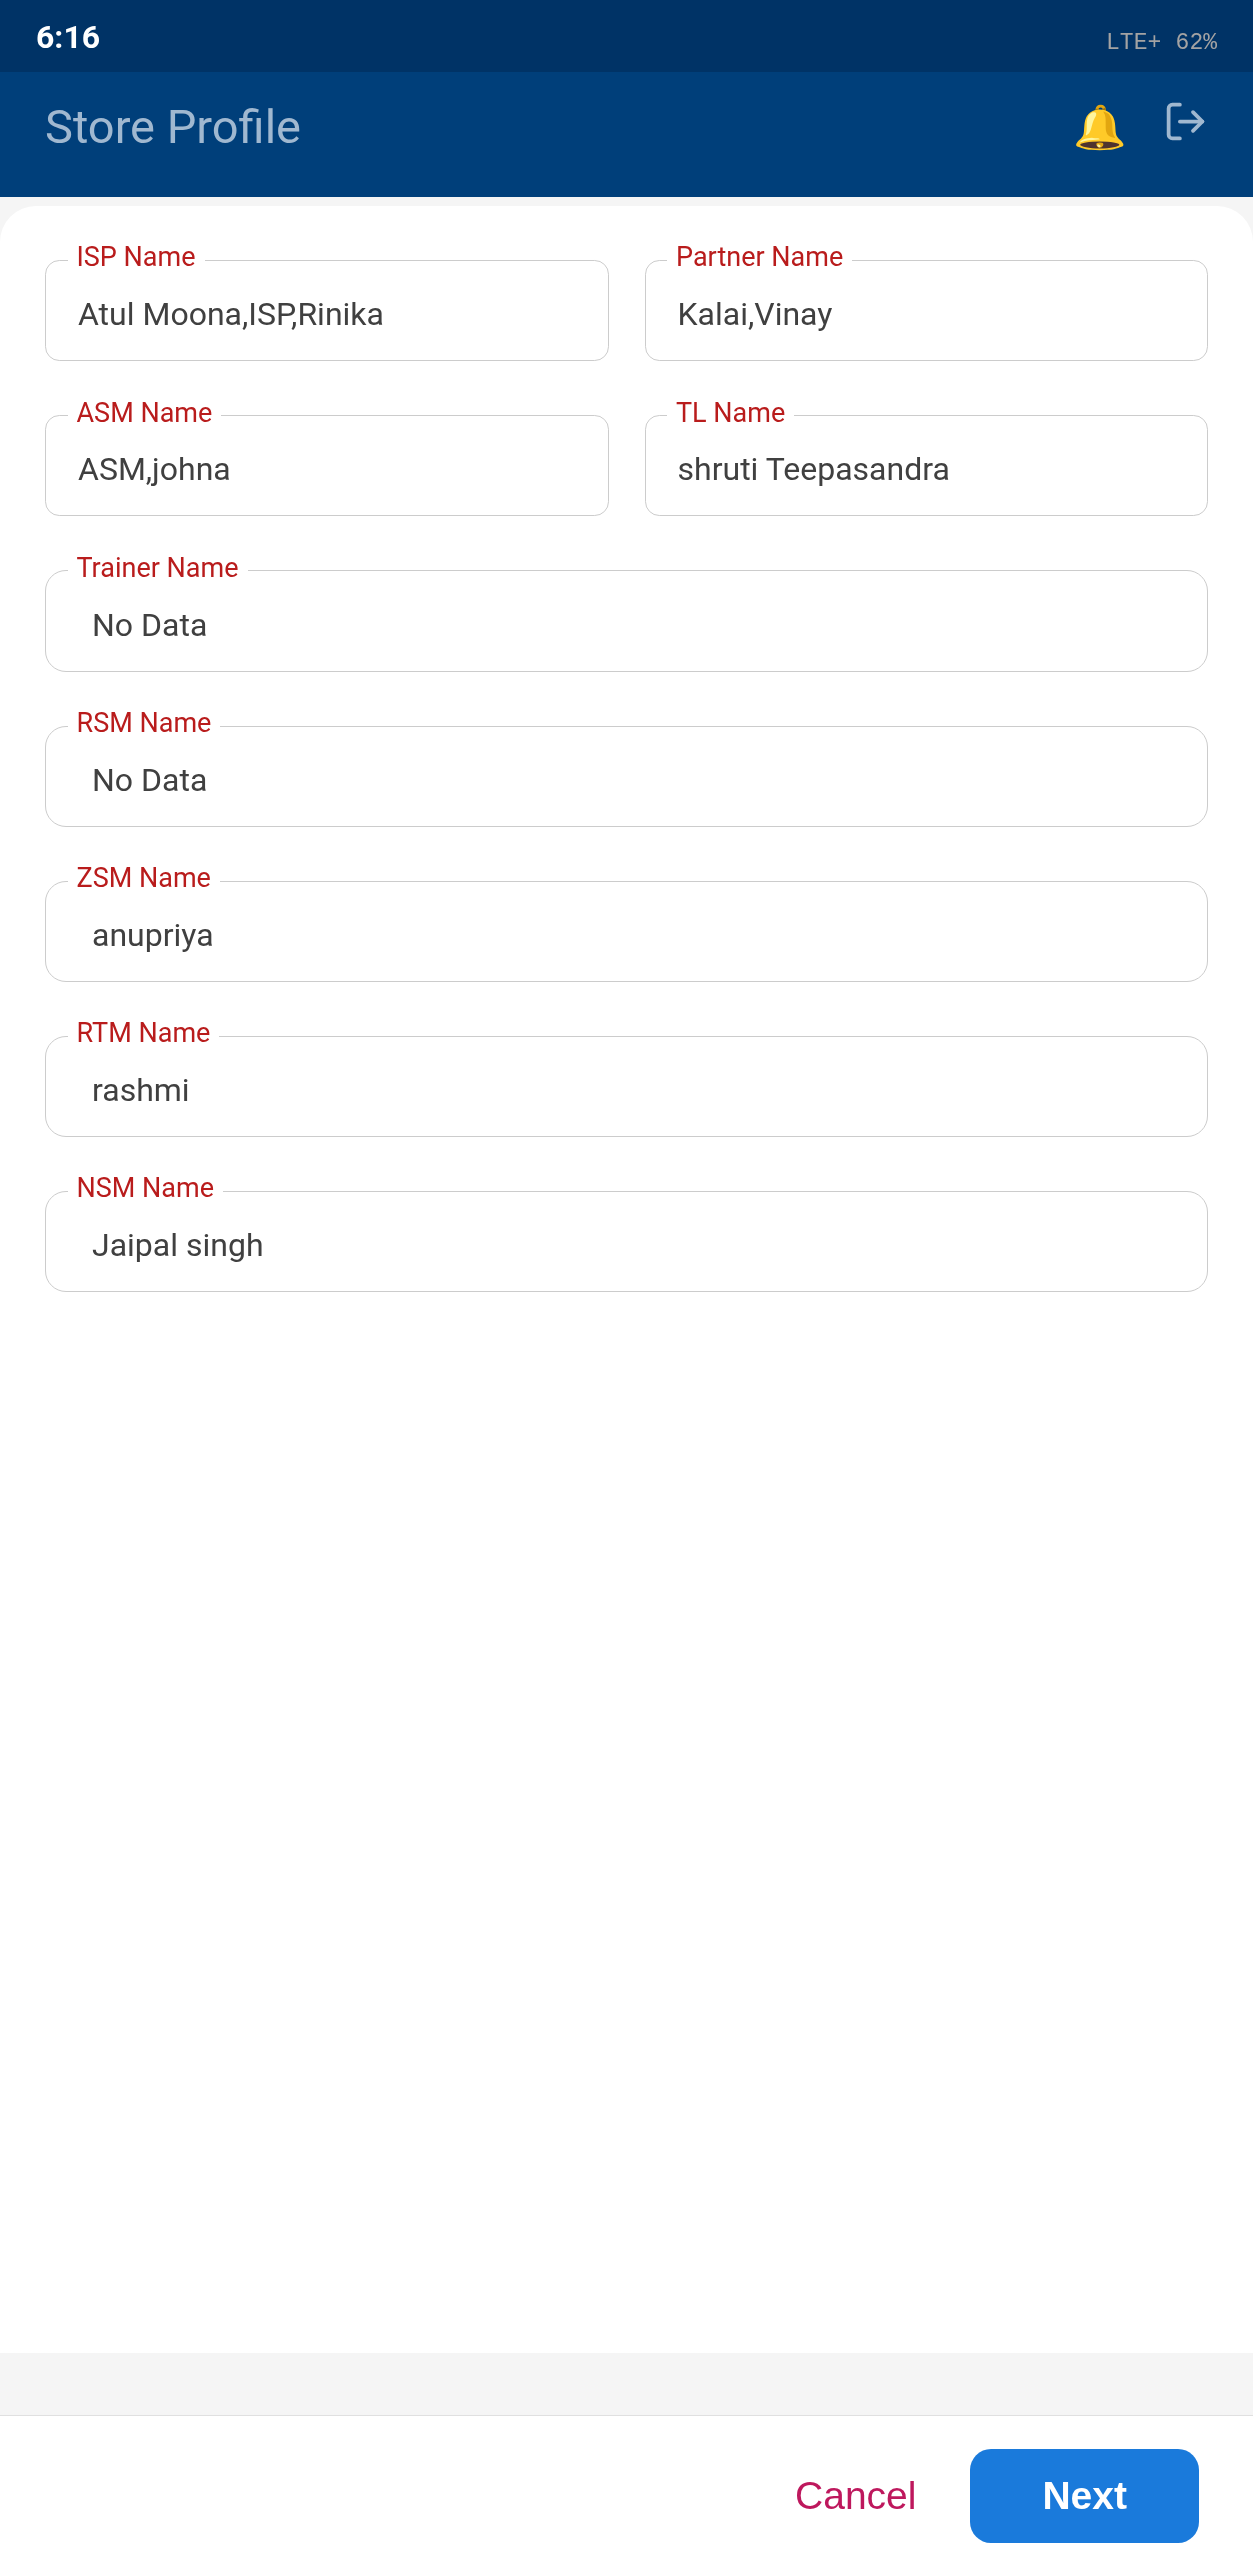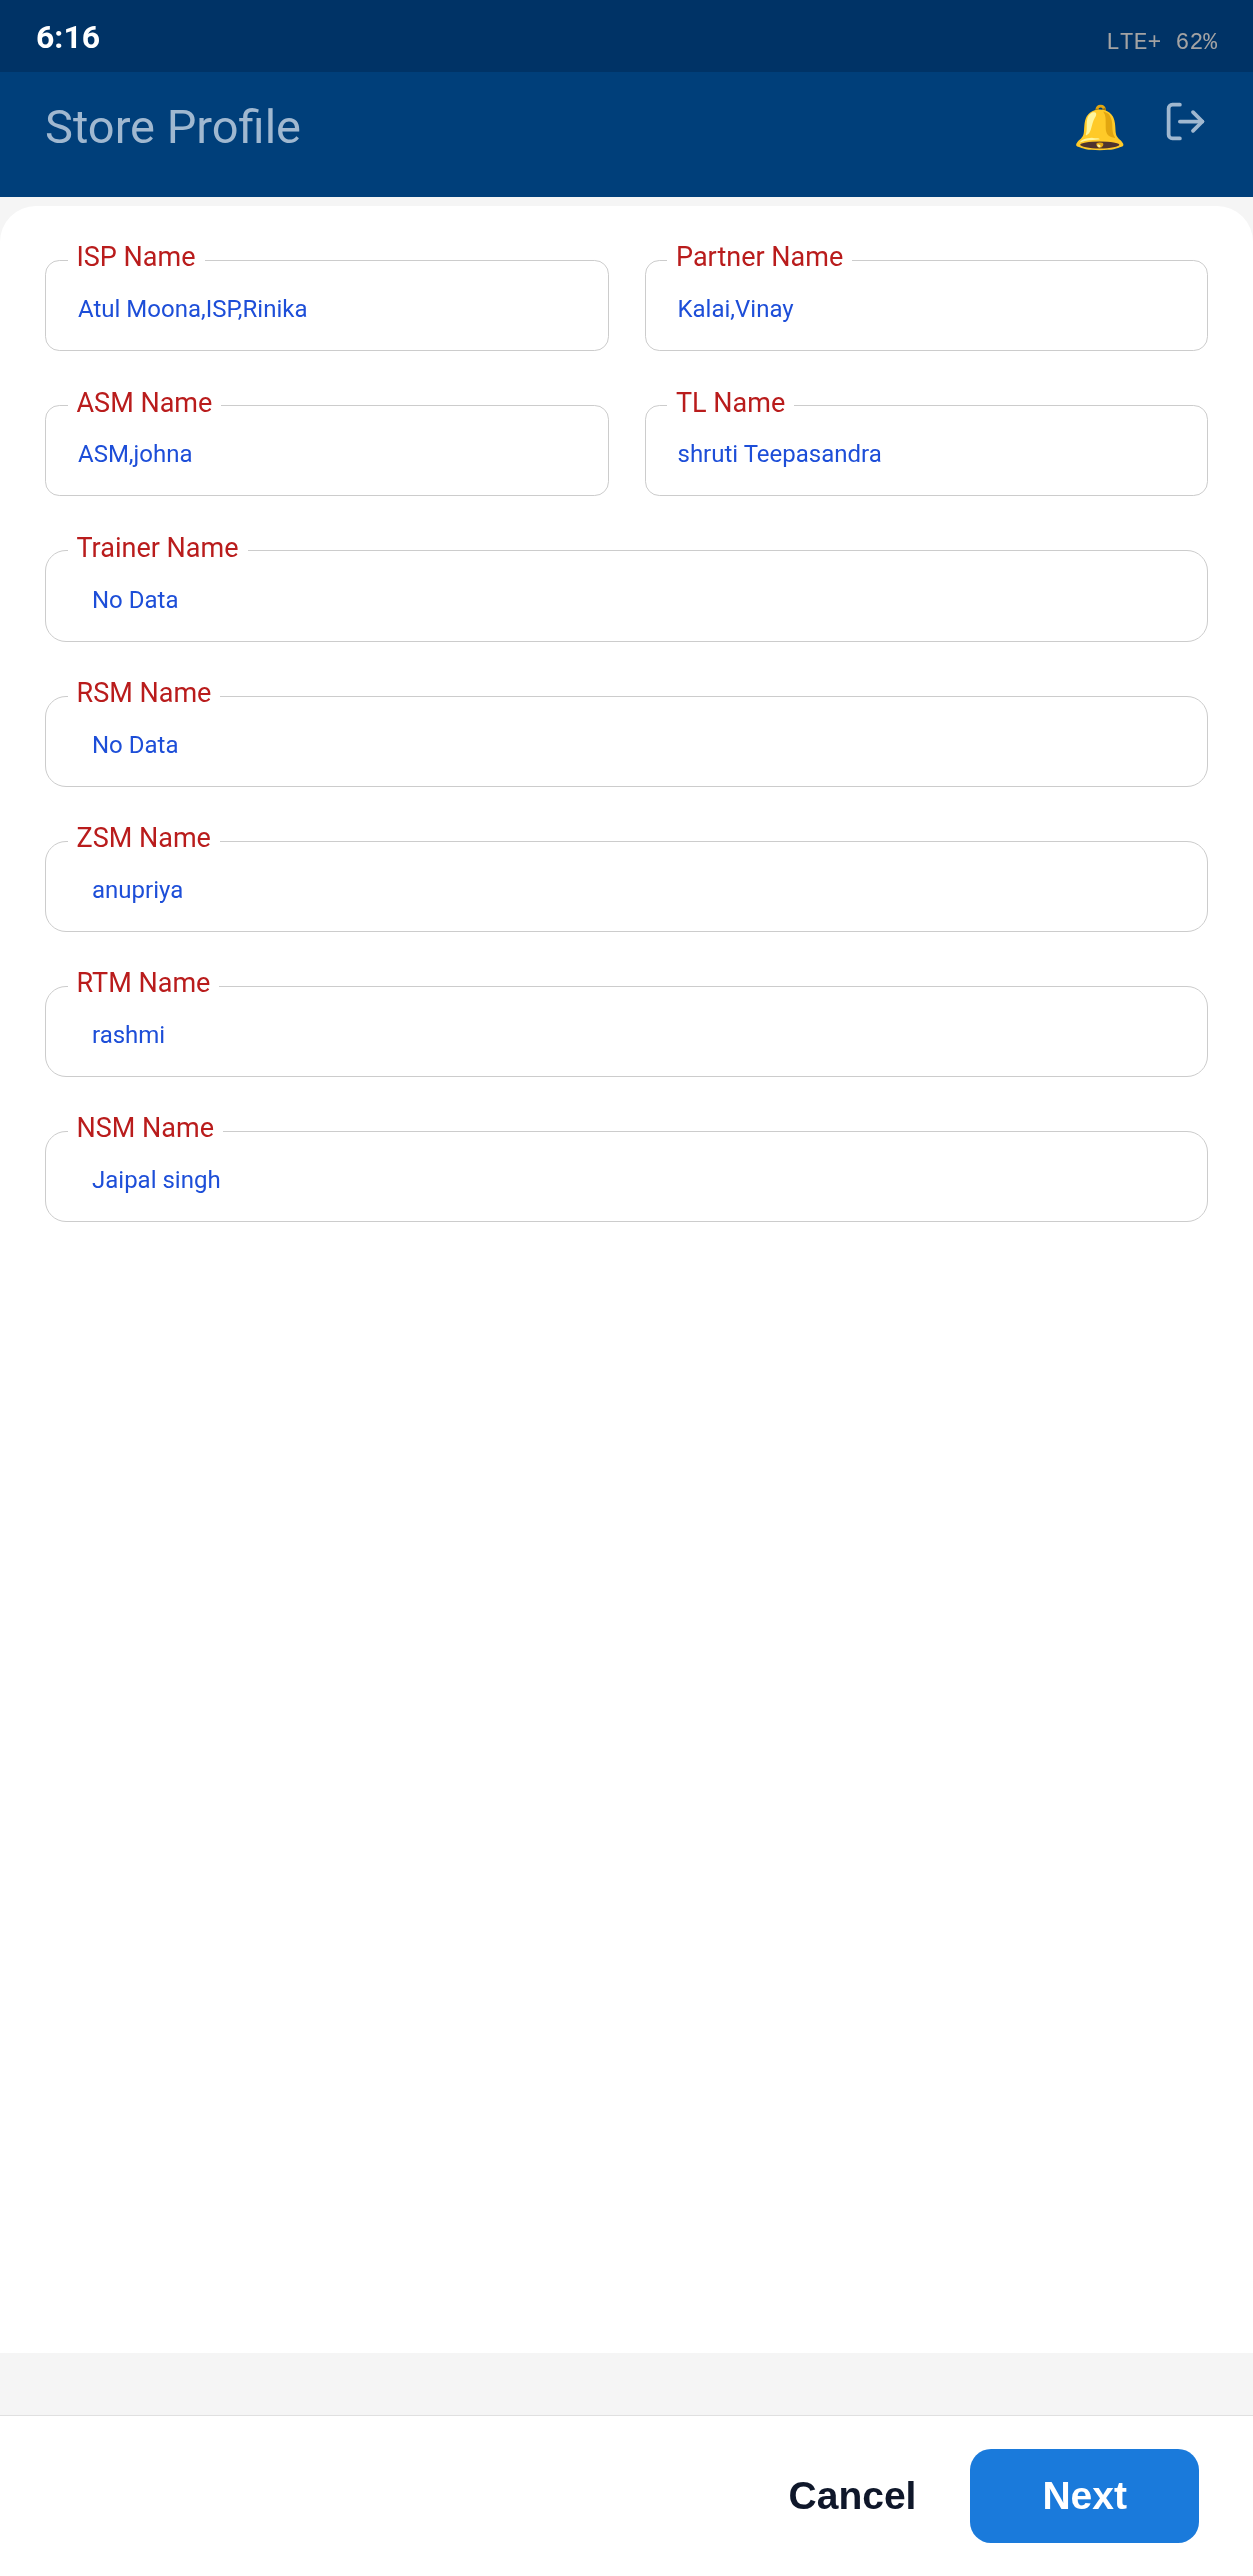--- a/index.html
+++ b/index.html
@@ -111,22 +111,22 @@
       position: absolute;
       top: -19.7px;
       left: 21.5px;
       background: white;
       padding: 0 9px;
       color: #b91c1c;
       font-size: 27px;
     }
 
     .field-value {
-      color: #1d4ed8;
-      font-size: 24px;
+      color: #404040;
+      font-size: 32px;
       font-weight: 400;
       padding-top: 7.2px;
     }
 
     .footer {
       position: fixed;
       bottom: 0;
       width: 1253px;
       background: white;
       padding: 36px 54px;
@@ -134,24 +134,24 @@
       justify-content: flex-end;
       align-items: center;
       gap: 54px;
       border-top: 0.9px solid #e0e0e0;
       height: 161px;
     }
 
     .btn-cancel {
       background: none;
       border: none;
-      color: #0f172a;
+      color: #be185d;
       font-size: 39px;
       cursor: pointer;
-      font-weight: 700;
+      font-weight: 400;
     }
 
     .btn-next {
       background: #1a7adb;
       border: none;
       color: white;
       font-size: 39px;
       font-weight: 600;
       padding: 25px 72px;
       border-radius: 21px;

